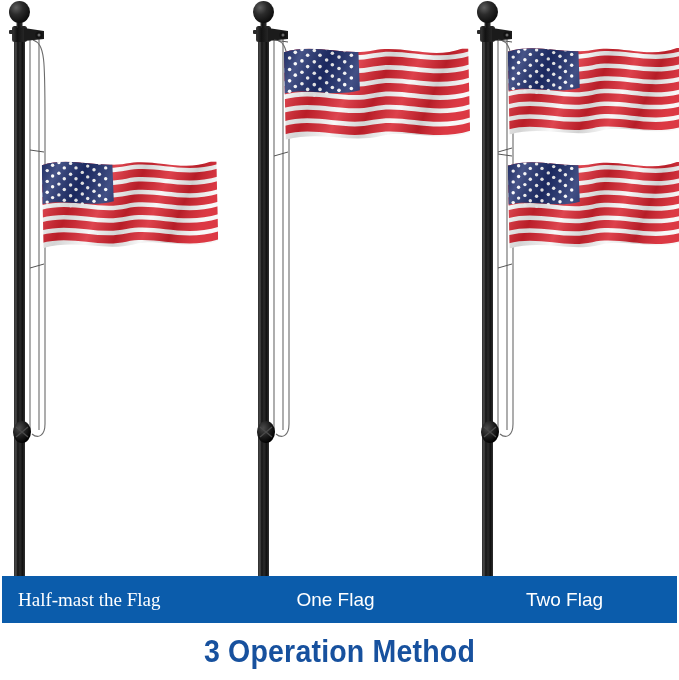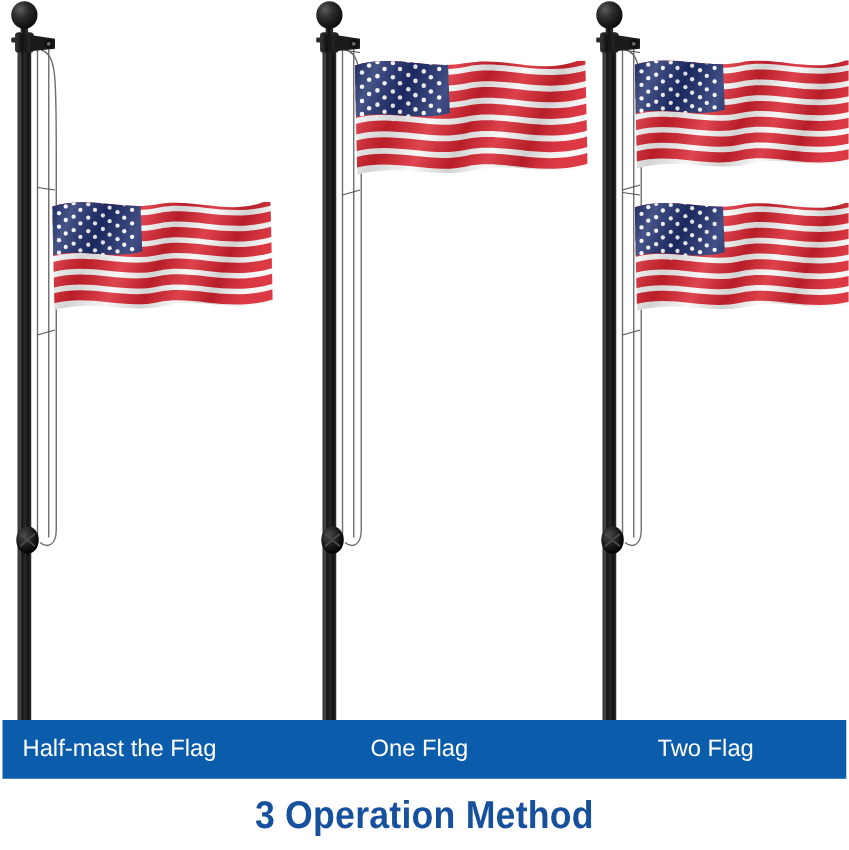--- a/index.html
+++ b/index.html
@@ -9,21 +9,21 @@
 
   .pole-group{position:absolute;top:0;}
   .scene-svg{display:block;}
 
   
   #banner{position:absolute;left:2px;top:576px;width:675px;height:47px;
           background:#0b5cab;}
   .banner-label{position:absolute;top:0;height:47px;line-height:47px;
                 color:#ffffff;font-size:19px;font-weight:400;
                 font-family:"Liberation Sans",sans-serif;white-space:nowrap;}
-  #lbl0{left:16px;}
+  #lbl0{left:16px;font-family:Liberation Serif, serif;}
   #lbl1{left:0;width:579px;text-align:center;margin-left:44px;}
   #lbl2{left:0;width:675px;text-align:center;transform:translateX(225px);}
 
   
   #title{position:absolute;left:0;top:634px;width:679px;text-align:center;
          color:#17519e;font-size:31px;font-weight:bold;
          font-family:"Liberation Sans Narrow","Liberation Sans",sans-serif;
          letter-spacing:.2px;
          transform:scaleX(.92);transform-origin:center;}
 </style>

